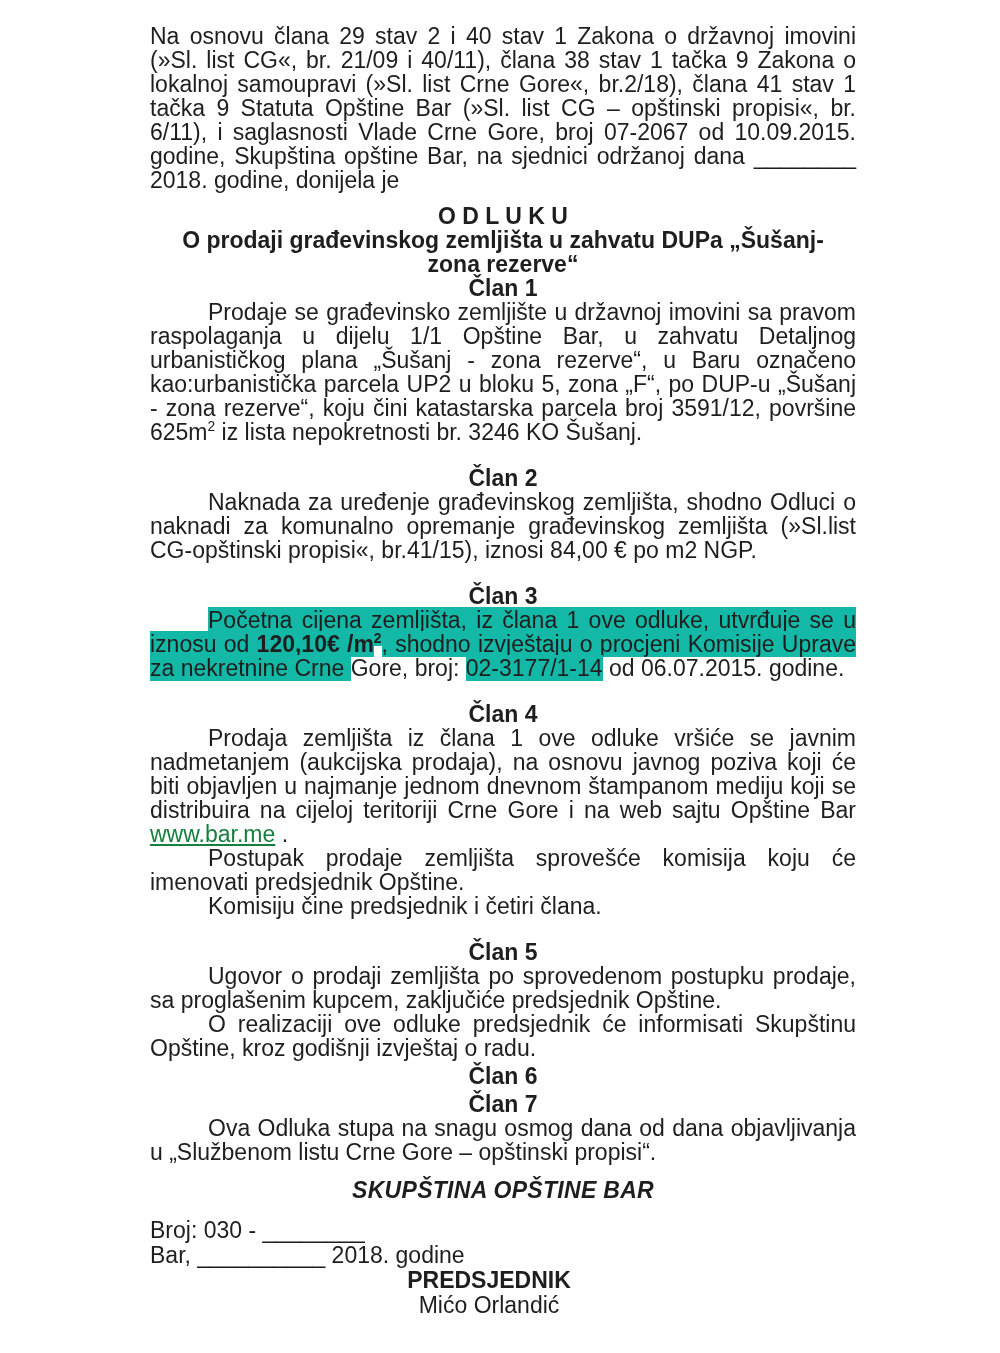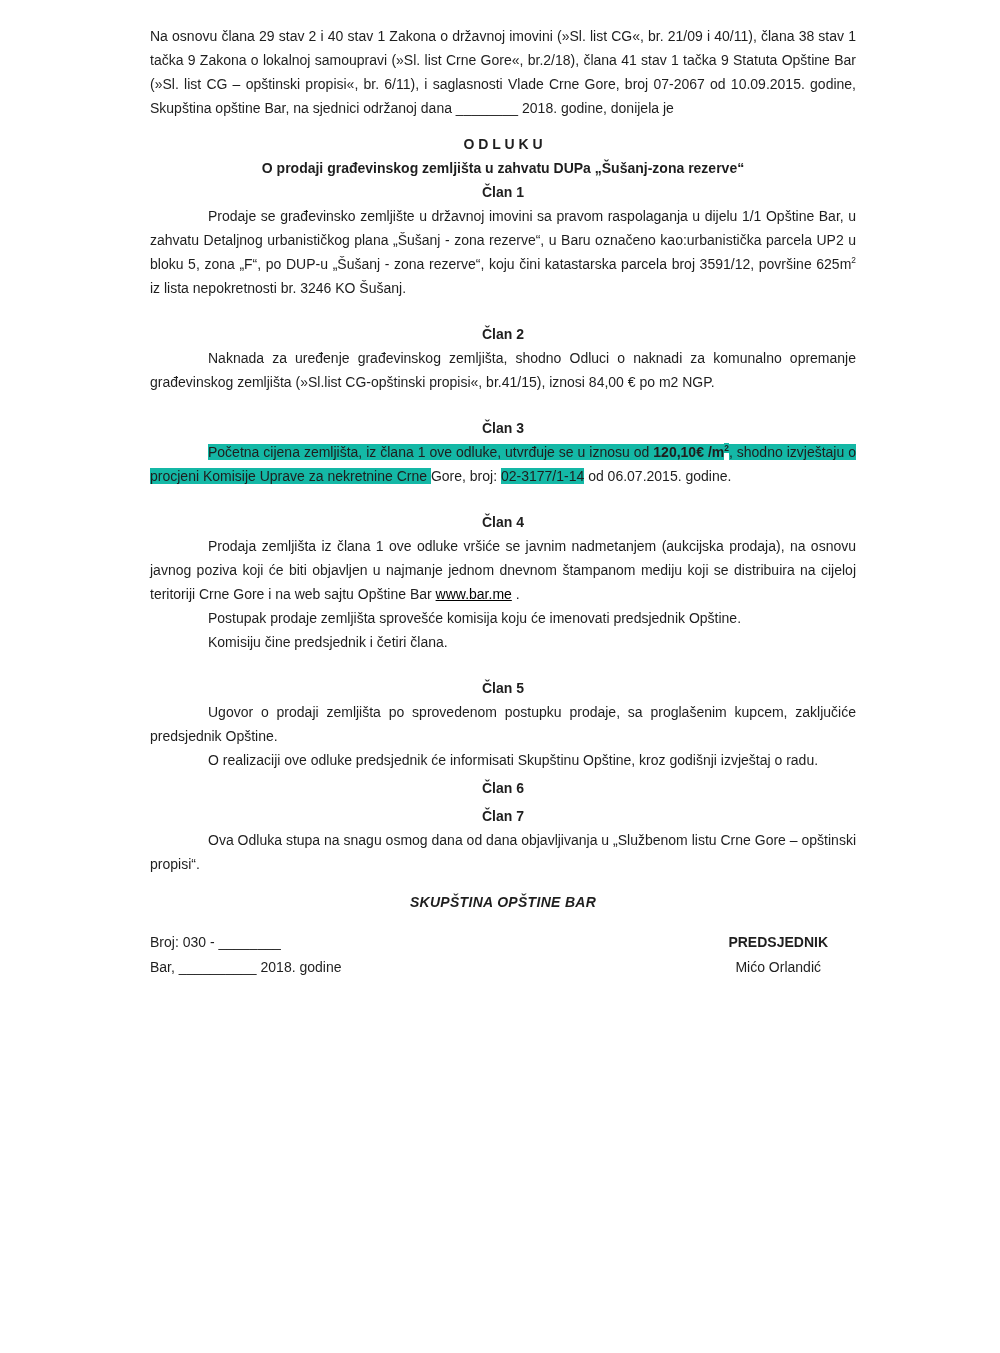--- a/index.html
+++ b/index.html
@@ -4,37 +4,37 @@
 <style>
   * { margin: 0; padding: 0; box-sizing: border-box; }
   html, body { background: #ffffff; }
   body { width: 1000px; }
   .page {
     width: 1000px;
     min-height: 1353px;
     background: #ffffff;
     padding: 24px 144px 18px 150px;
     font-family: "Liberation Sans", "DejaVu Sans", sans-serif;
-    font-size: 14px;
+    font-size: 23px;
     line-height: 24px;
     color: #1e1e1e;
   }
   .para { text-align: justify; text-indent: 58px; }
   .noindent { text-indent: 0; }
   .heading { font-weight: bold; text-align: center; }
   .title { margin-top: 12px; }
   .subtitle { max-width: 660px; margin: 0 auto; }
   .gap { margin-top: 22px; }
   .gap-sm { margin-top: 4px; }
   .hl { background: #14b8a6; }
   .bold { font-weight: bold; }
   sup.s { font-size: 60%; vertical-align: super; line-height: 0; }
-  .link { color: #000000; text-decoration: underline; margin-top: 16px; }
+  .link { color: #15803d; text-decoration: underline; margin-top: 16px; }
   .org { margin-top: 14px; letter-spacing: 0.3px; font-style: italic; }
-  .footer { margin-top: 16px; display: flex; justify-content: space-between; line-height: 25px; }
+  .footer { margin-top: 16px; display: flex; justify-content: space-between; line-height: 25px; flex-direction: column; }
   .footer-right { text-align: center; margin-right: 28px; }
 </style>
 </head>
 <body>
 
 <div class="page">
 
   <p class="para noindent">Na osnovu člana 29 stav 2 i 40 stav 1 Zakona o državnoj imovini (»Sl. list CG«, br. 21/09 i 40/11), člana 38 stav 1 tačka 9 Zakona o lokalnoj samoupravi (»Sl. list Crne Gore«, br.2/18), člana 41 stav 1 tačka 9 Statuta Opštine Bar (»Sl. list CG – opštinski propisi«, br. 6/11), i saglasnosti Vlade Crne Gore, broj 07-2067 od 10.09.2015. godine, Skupština opštine Bar, na sjednici održanoj dana ________ 2018. godine, donijela je</p>
 
   <div class="heading title">O D L U K U</div>

